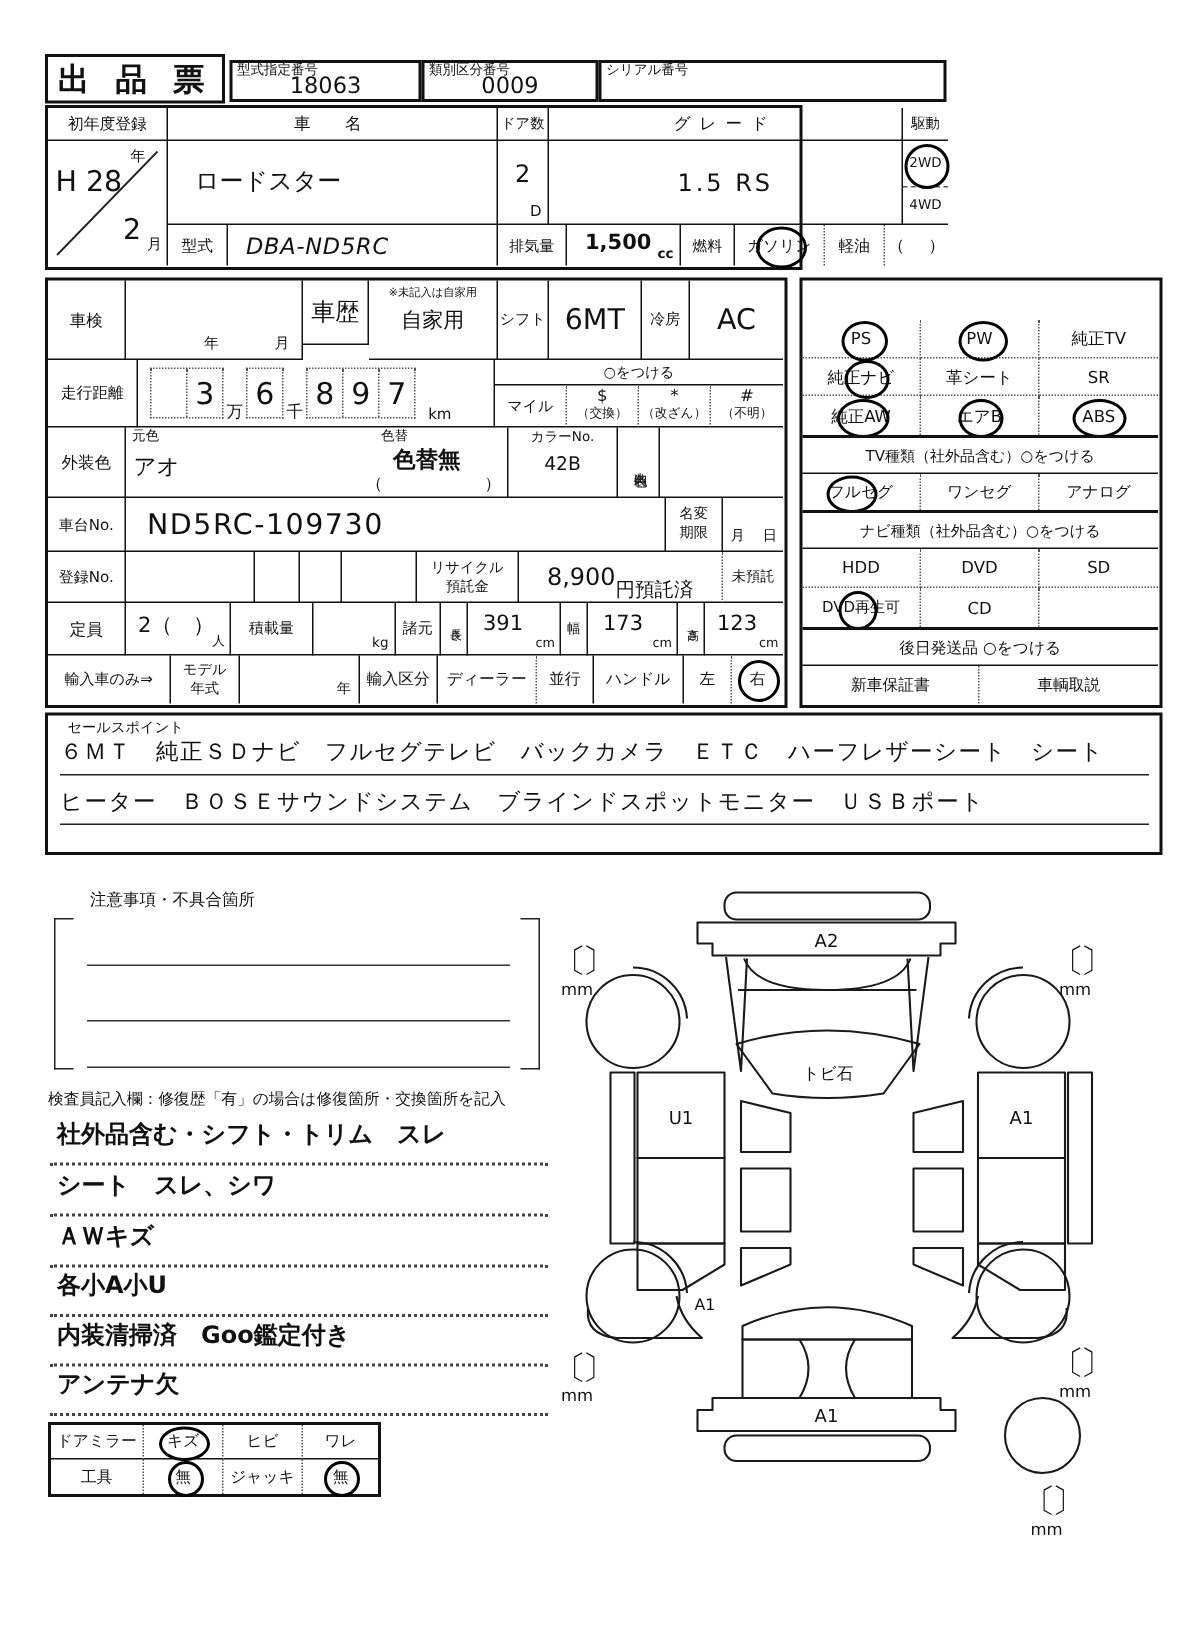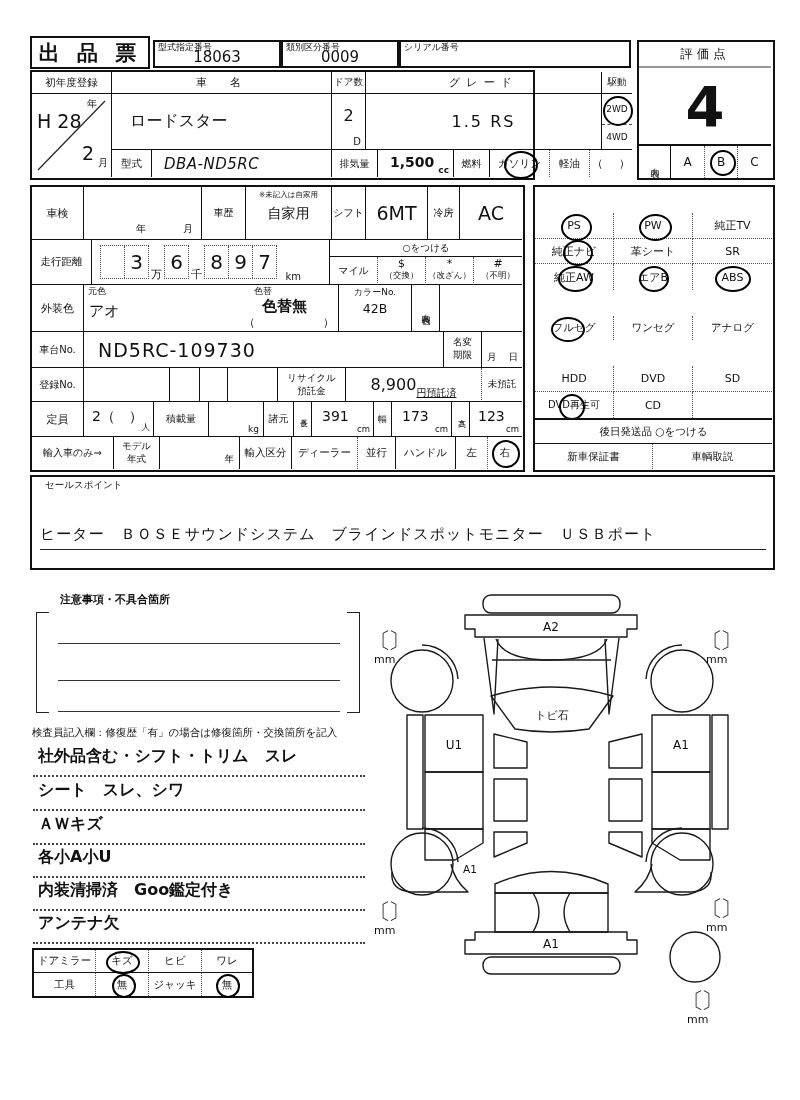--- a/index.html
+++ b/index.html
@@ -36,39 +36,20 @@
     <div class="c" style="left:0;top:6px;width:100%;text-align:center;font-size:15px;">18063</div>
   </div>
   <div class="c box2" style="left:281px;top:40px;width:118px;height:28px;">
     <div class="c lab" style="left:3px;top:1px;">類別区分番号</div>
     <div class="c" style="left:0;top:6px;width:100%;text-align:center;font-size:15px;">0009</div>
   </div>
   <div class="c box2" style="left:399px;top:40px;width:232px;height:28px;">
     <div class="c lab" style="left:3px;top:1px;">シリアル番号</div>
   </div>
 
-  <div class="c box3" style="left:637px;top:40px;width:138px;height:140px;">
-    <div class="c cc" style="left:0;top:0;width:132px;height:26px;border-bottom:2.5px solid #999;">
-      <span style="font-size:12.5px;letter-spacing:4px;">評価点</span>
-    </div>
-    <div class="c cc" style="left:0;top:26px;width:132px;height:76px;">
-      <span style="font-size:56px;font-weight:600;">4</span>
-    </div>
-    <div class="c" style="left:0;top:102px;width:132px;height:32px;border-top:2px solid #111;">
-      <div class="c cc br" style="left:0;top:0;width:32px;height:32px;">
-        <span class="vert" style="font-size:9px;">内装</span>
-      </div>
-      <div class="c cc" style="left:32px;top:0;width:33px;height:32px;font-size:12px;">A</div>
-      <div class="c cc" style="left:65px;top:0;width:34px;height:32px;font-size:12px;border-left:1.4px dotted #555;border-right:1.4px dotted #555;">
-        <span>B</span>
-        <span class="cmark" style="left:5px;top:4px;width:22px;height:22px;"></span>
-      </div>
-      <div class="c cc" style="left:99px;top:0;width:33px;height:32px;font-size:12px;">C</div>
-    </div>
-  </div>
 
   <div class="c box3" style="left:30px;top:70px;width:505px;height:110px;">
 
     <div class="c cc br bb" style="left:0;top:0;width:80px;height:22px;font-size:10.5px;">初年度登録</div>
     <div class="c cc br bb" style="left:80px;top:0;width:220px;height:22px;font-size:11px;letter-spacing:6px;">車　名</div>
     <div class="c cc br bb" style="left:300px;top:0;width:34px;height:22px;font-size:9.5px;">ドア数</div>
     <div class="c cc br bb" style="left:334px;top:0;width:236px;height:22px;font-size:11px;letter-spacing:6px;">グレード</div>
     <div class="c cc bb" style="left:570px;top:0;width:30px;height:22px;font-size:9.5px;">駆動</div>
 
     <div class="c br" style="left:0;top:22px;width:80px;height:83px;">
@@ -117,21 +98,21 @@
     </div>
   </div>
 
   <div class="c box3" style="left:30px;top:185px;width:495px;height:287px;">
 
     <div class="c cc br bb" style="left:0;top:0;width:52px;height:53px;font-size:11px;">車検</div>
     <div class="c br bb" style="left:52px;top:0;width:118px;height:53px;">
       <span class="c" style="left:52px;bottom:3px;font-size:10px;">年</span>
       <span class="c" style="right:8px;bottom:3px;font-size:10px;">月</span>
     </div>
-    <div class="c cc br bb" style="left:170px;top:0;width:44px;height:53px;font-size:10px;">車歴</div>
+    <div class="c cc br bb" style="left:170px;top:0;width:44px;height:43px;font-size:16px;">車歴</div>
     <div class="c br bb" style="left:214px;top:0;width:86px;height:53px;">
       <div class="c" style="left:0;top:3px;width:100%;text-align:center;font-size:7.5px;">※未記入は自家用</div>
       <div class="c" style="left:0;top:18px;width:100%;text-align:center;font-size:14px;">自家用</div>
     </div>
     <div class="c cc br bb" style="left:300px;top:0;width:34px;height:53px;font-size:10px;">シフト</div>
     <div class="c cc br bb" style="left:334px;top:0;width:62px;height:53px;font-size:19px;">6MT</div>
     <div class="c cc br bb" style="left:396px;top:0;width:32px;height:53px;font-size:10px;">冷房</div>
     <div class="c cc bb" style="left:428px;top:0;width:62px;height:53px;font-size:19px;">AC</div>
 
     <div class="c cc br bb" style="left:0;top:53px;width:60px;height:45px;font-size:10.5px;">走行距離</div>
@@ -204,21 +185,21 @@
     <div class="c br bb" style="left:52px;top:181px;width:86px;height:34px;"></div>
     <div class="c br bb" style="left:138px;top:181px;width:30px;height:34px;"></div>
     <div class="c br bb" style="left:168px;top:181px;width:28px;height:34px;"></div>
     <div class="c br bb" style="left:196px;top:181px;width:50px;height:34px;"></div>
     <div class="c br bb" style="left:246px;top:181px;width:68px;height:34px;text-align:center;">
       <div style="font-size:9.5px;margin-top:4px;">リサイクル</div>
       <div style="font-size:9.5px;">預託金</div>
     </div>
     <div class="c cc brd bb" style="left:314px;top:181px;width:136px;height:34px;">
       <span style="font-size:16px;">8,900</span>
-      <span style="font-size:10px;margin-top:17px;text-decoration:underline;">円預託済</span>
+      <span style="font-size:13px;margin-top:17px;">円預託済</span>
     </div>
     <div class="c cc bb" style="left:450px;top:181px;width:40px;height:34px;font-size:9.5px;">未預託</div>
 
     <div class="c cc br bb" style="left:0;top:215px;width:52px;height:35px;font-size:11px;">定員</div>
     <div class="c br bb" style="left:52px;top:215px;width:70px;height:35px;">
       <span class="c" style="left:8px;top:6px;font-size:14px;">2（　）</span>
       <span class="c" style="right:3px;bottom:2px;font-size:8.5px;">人</span>
     </div>
     <div class="c cc br bb" style="left:122px;top:215px;width:55px;height:35px;font-size:10px;">積載量</div>
     <div class="c br bb" style="left:177px;top:215px;width:55px;height:35px;">
@@ -285,46 +266,49 @@
       <span class="cmark" style="left:23px;top:2px;width:31px;height:22px;"></span>
     </div>
     <div class="c cc brd" style="left:79px;top:77px;width:79px;height:26px;font-size:11px;">
       <span>エアB</span>
       <span class="cmark" style="left:25px;top:2px;width:26px;height:22px;"></span>
     </div>
     <div class="c cc" style="left:158px;top:77px;width:79px;height:26px;font-size:11px;">
       <span>ABS</span>
       <span class="cmark" style="left:22px;top:2px;width:32px;height:22px;"></span>
     </div>
+    <div class="c cc" style="left:0;top:103px;width:237px;height:26px;font-size:10px;border-top:2px solid #111;border-bottom:1.3px solid #111;">TV種類（社外品含む）○をつける</div>
     <div class="c cc brd" style="left:0;top:129px;width:79px;height:24px;font-size:10.5px;">
       <span>フルセグ</span>
       <span class="cmark" style="left:16px;top:1px;width:30px;height:21px;"></span>
     </div>
     <div class="c cc brd" style="left:79px;top:129px;width:79px;height:24px;font-size:10.5px;">ワンセグ</div>
     <div class="c cc" style="left:158px;top:129px;width:79px;height:24px;font-size:10.5px;">アナログ</div>
+    <div class="c cc" style="left:0;top:153px;width:237px;height:26px;font-size:10px;border-top:2px solid #111;border-bottom:1.3px solid #111;">ナビ種類（社外品含む）○をつける</div>
     <div class="c cc brd bbd" style="left:0;top:179px;width:79px;height:26px;font-size:11px;">HDD</div>
     <div class="c cc brd bbd" style="left:79px;top:179px;width:79px;height:26px;font-size:11px;">DVD</div>
     <div class="c cc bbd" style="left:158px;top:179px;width:79px;height:26px;font-size:11px;">SD</div>
     <div class="c cc brd" style="left:0;top:205px;width:79px;height:26px;font-size:10px;">
       <span>DVD再生可</span>
       <span class="cmark" style="left:24px;top:2px;width:22px;height:22px;"></span>
     </div>
     <div class="c cc brd" style="left:79px;top:205px;width:79px;height:26px;font-size:11px;">CD</div>
     <div class="c cc" style="left:158px;top:205px;width:79px;height:26px;font-size:11px;"></div>
     <div class="c cc" style="left:0;top:231px;width:237px;height:26px;font-size:10.5px;border-top:2px solid #111;border-bottom:1.3px solid #111;">後日発送品 ○をつける</div>
     <div class="c cc brd" style="left:0;top:257px;width:118px;height:25px;font-size:10.5px;">新車保証書</div>
     <div class="c cc" style="left:118px;top:257px;width:119px;height:25px;font-size:10.5px;">車輌取説</div>
   </div>
 
   <div class="c box3" style="left:30px;top:475px;width:745px;height:95px;">
     <div class="c" style="left:13px;top:2px;font-size:9.5px;">セールスポイント</div>
+    <div class="c solidline" style="left:8px;top:15px;width:726px;height:25px;font-size:15px;letter-spacing:1px;white-space:nowrap;">６ＭＴ　純正ＳＤナビ　フルセグテレビ　バックカメラ　ＥＴＣ　ハーフレザーシート　シート</div>
     <div class="c solidline" style="left:8px;top:48px;width:726px;height:25px;font-size:15px;letter-spacing:1px;white-space:nowrap;">ヒーター　ＢＯＳＥサウンドシステム　ブラインドスポットモニター　ＵＳＢポート</div>
   </div>
 
-  <div class="c" style="left:60px;top:592px;font-size:11px;font-weight:700;">注意事項・不具合箇所</div>
+  <div class="c" style="left:60px;top:592px;font-size:11px;font-weight:400;">注意事項・不具合箇所</div>
   <div class="c" style="left:36px;top:612px;width:13px;height:101px;border-left:1.6px solid #222;border-top:1.6px solid #222;border-bottom:1.6px solid #222;"></div>
   <div class="c" style="left:347px;top:612px;width:13px;height:101px;border-right:1.6px solid #222;border-top:1.6px solid #222;border-bottom:1.6px solid #222;"></div>
   <div class="c" style="left:58px;top:612px;width:282px;height:32px;border-bottom:1.5px solid #333;"></div>
   <div class="c" style="left:58px;top:648px;width:282px;height:33px;border-bottom:1.5px solid #333;"></div>
   <div class="c" style="left:58px;top:684px;width:282px;height:28px;border-bottom:1.5px solid #333;"></div>
 
   <div class="c" style="left:32px;top:726px;font-size:10.5px;">検査員記入欄：修復歴「有」の場合は修復箇所・交換箇所を記入</div>
   <div class="c dotline" style="left:33px;top:746px;width:332px;height:31px;font-size:16px;font-weight:600;padding-left:5px;">社外品含む・シフト・トリム　スレ</div>
   <div class="c dotline" style="left:33px;top:780px;width:332px;height:31px;font-size:16px;font-weight:600;padding-left:5px;">シート　スレ、シワ</div>
   <div class="c dotline" style="left:33px;top:814px;width:332px;height:31px;font-size:16px;font-weight:600;padding-left:5px;">ＡＷキズ</div>

